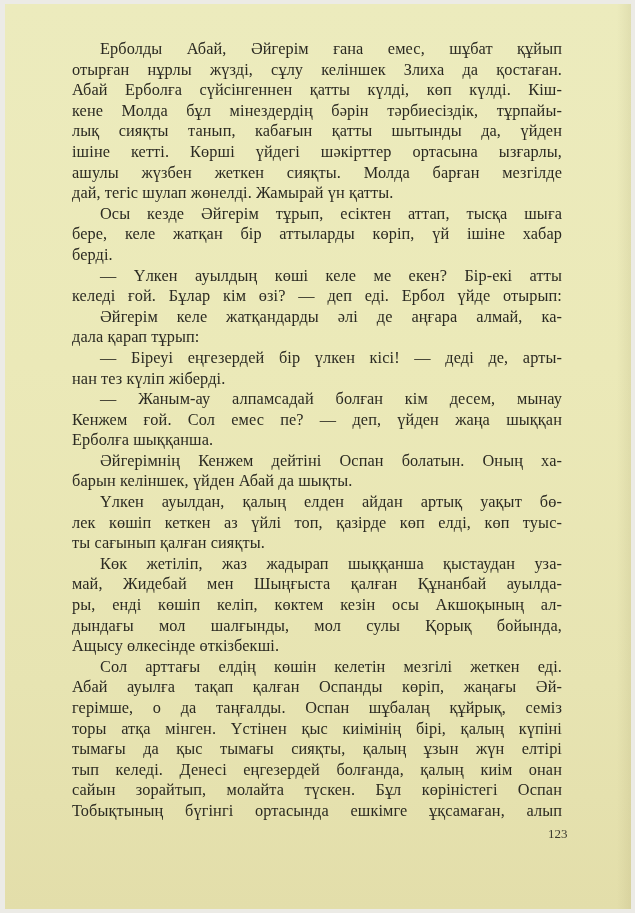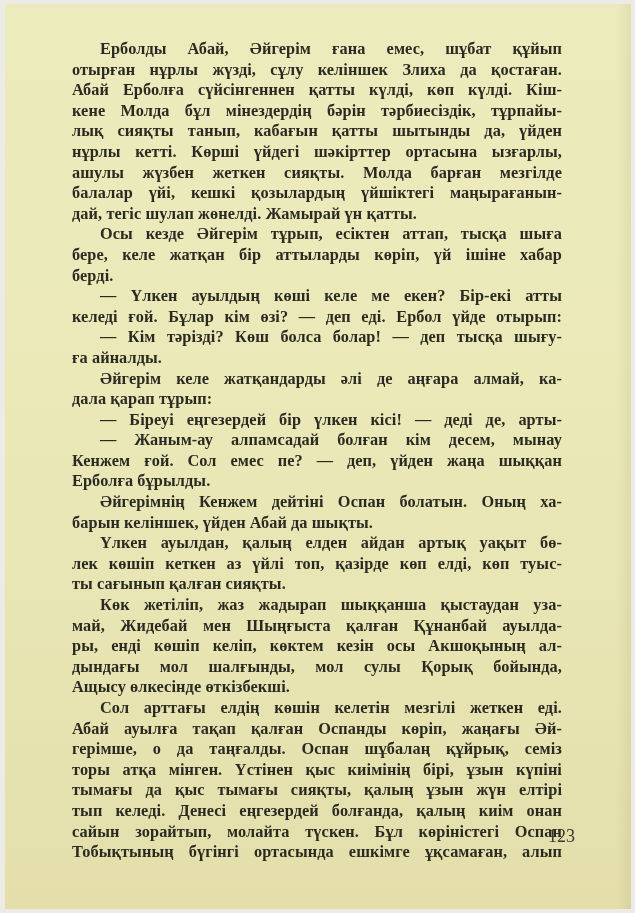--- a/index.html
+++ b/index.html
@@ -19,84 +19,80 @@
   }
   .text-block {
     position: absolute;
     left: 67px; top: 35px; width: 490px;
     font-family: "Liberation Serif", serif;
     font-size: 16.3px;
     line-height: 20.6px;
     color: #2b2a22;
     letter-spacing: 0.1px;
   }
-  .para { margin: 0; font-weight: bold; }
+  .para { margin: 0; }
   .line {
     display: block;
     white-space: nowrap;
     text-align: justify;
     text-align-last: justify;
   }
   .line.last { text-align-last: left; }
   .line.indent { padding-left: 28px; }
   .page-number {
     position: absolute;
     left: 543px; top: 822px;
     font-family: "Liberation Serif", serif;
-    font-size: 18px;
+    font-size: 13px;
     color: #3a392f;
   }
 </style>
 </head>
 <body>
 
 <div class="page">
   <div class="text-block">
 
     <p class="para">
       <span class="line indent">Ерболды Абай, Әйгерім ғана емес, шұбат құйып</span>
       <span class="line">отырған нұрлы жүзді, сұлу келіншек Злиха да қостаған.</span>
       <span class="line">Абай Ерболға сүйсінгеннен қатты күлді, көп күлді. Кіш-</span>
       <span class="line">кене Молда бұл мінездердің бәрін тәрбиесіздік, тұрпайы-</span>
       <span class="line">лық сияқты танып, кабағын қатты шытынды да, үйден</span>
-      <span class="line">нұрлы кетті. Көрші үйдегі шәкірттер ортасына ызғарлы,</span>
+      <span class="line">ішіне кетті. Көрші үйдегі шәкірттер ортасына ызғарлы,</span>
       <span class="line">ашулы жүзбен жеткен сияқты. Молда барған мезгілде</span>
-      <span class="line">балалар үйі, кешкі қозылардың үйшіктегі маңырағанын-</span>
       <span class="line last">дай, тегіс шулап жөнелді. Жамырай үн қатты.</span>
     </p>
 
     <p class="para">
       <span class="line indent">Осы кезде Әйгерім тұрып, есіктен аттап, тысқа шыға</span>
       <span class="line">бере, келе жатқан бір аттыларды көріп, үй ішіне хабар</span>
       <span class="line last">берді.</span>
     </p>
 
     <p class="para">
       <span class="line indent">— Үлкен ауылдың көші келе ме екен? Бір-екі атты</span>
       <span class="line">келеді ғой. Бұлар кім өзі? — деп еді. Ербол үйде отырып:</span>
     </p>
 
-    <p class="para">
-      <span class="line indent">— Кім тәрізді? Көш болса болар! — деп тысқа шығу-</span>
-      <span class="line last">ға айналды.</span>
-    </p>
 
     <p class="para">
       <span class="line indent">Әйгерім келе жатқандарды әлі де аңғара алмай, ка-</span>
       <span class="line last">дала қарап тұрып:</span>
     </p>
 
     <p class="para">
       <span class="line indent">— Біреуі еңгезердей бір үлкен кісі! — деді де, арты-</span>
+      <span class="line last">нан тез күліп жіберді.</span>
     </p>
 
     <p class="para">
       <span class="line indent">— Жаным-ау алпамсадай болған кім десем, мынау</span>
       <span class="line">Кенжем ғой. Сол емес пе? — деп, үйден жаңа шыққан</span>
-      <span class="line last">Ерболға бұрылды.</span>
+      <span class="line last">Ерболға шыққанша.</span>
     </p>
 
     <p class="para">
       <span class="line indent">Әйгерімнің Кенжем дейтіні Оспан болатын. Оның ха-</span>
       <span class="line last">барын келіншек, үйден Абай да шықты.</span>
     </p>
 
     <p class="para">
       <span class="line indent">Үлкен ауылдан, қалың елден айдан артық уақыт бө-</span>
       <span class="line">лек көшіп кеткен аз үйлі топ, қазірде көп елді, көп туыс-</span>
@@ -108,21 +104,21 @@
       <span class="line">май, Жидебай мен Шыңғыста қалған Құнанбай ауылда-</span>
       <span class="line">ры, енді көшіп келіп, көктем кезін осы Акшоқының ал-</span>
       <span class="line">дындағы мол шалғынды, мол сулы Қорық бойында,</span>
       <span class="line last">Ащысу өлкесінде өткізбекші.</span>
     </p>
 
     <p class="para">
       <span class="line indent">Сол арттағы елдің көшін келетін мезгілі жеткен еді.</span>
       <span class="line">Абай ауылға тақап қалған Оспанды көріп, жаңағы Әй-</span>
       <span class="line">герімше, о да таңғалды. Оспан шұбалаң құйрық, семіз</span>
-      <span class="line">торы атқа мінген. Үстінен қыс киімінің бірі, ұзын күпіні</span>
+      <span class="line">торы атқа мінген. Үстінен қыс киімінің бірі, қалың күпіні</span>
       <span class="line">тымағы да қыс тымағы сияқты, қалың ұзын жүн елтірі</span>
       <span class="line">тып келеді. Денесі еңгезердей болғанда, қалың киім онан</span>
       <span class="line">сайын зорайтып, молайта түскен. Бұл көріністегі Оспан</span>
       <span class="line">Тобықтының бүгінгі ортасында ешкімге ұқсамаған, алып</span>
     </p>
 
   </div>
 
   <div class="page-number">123</div>
 </div>

